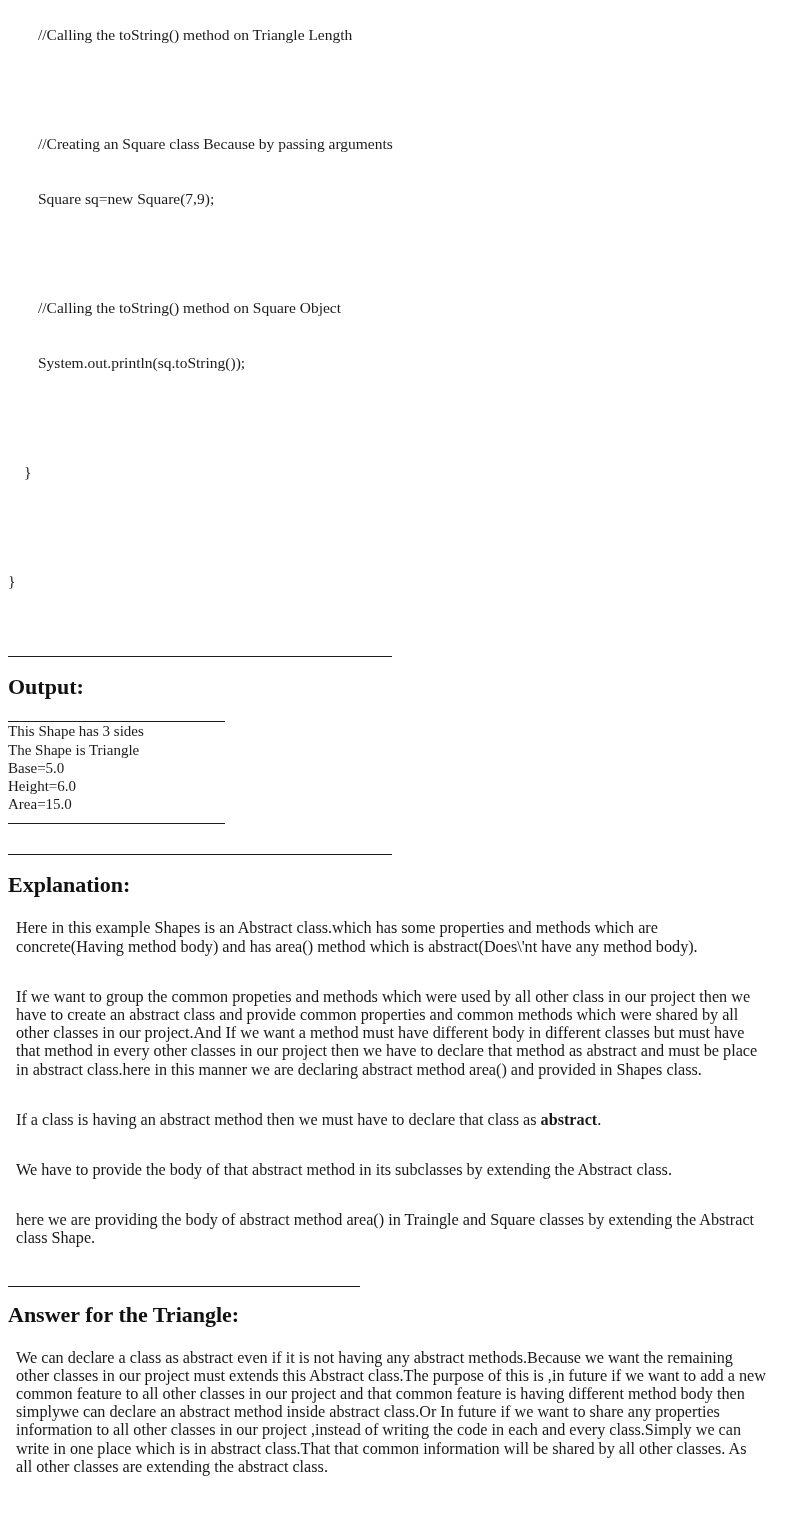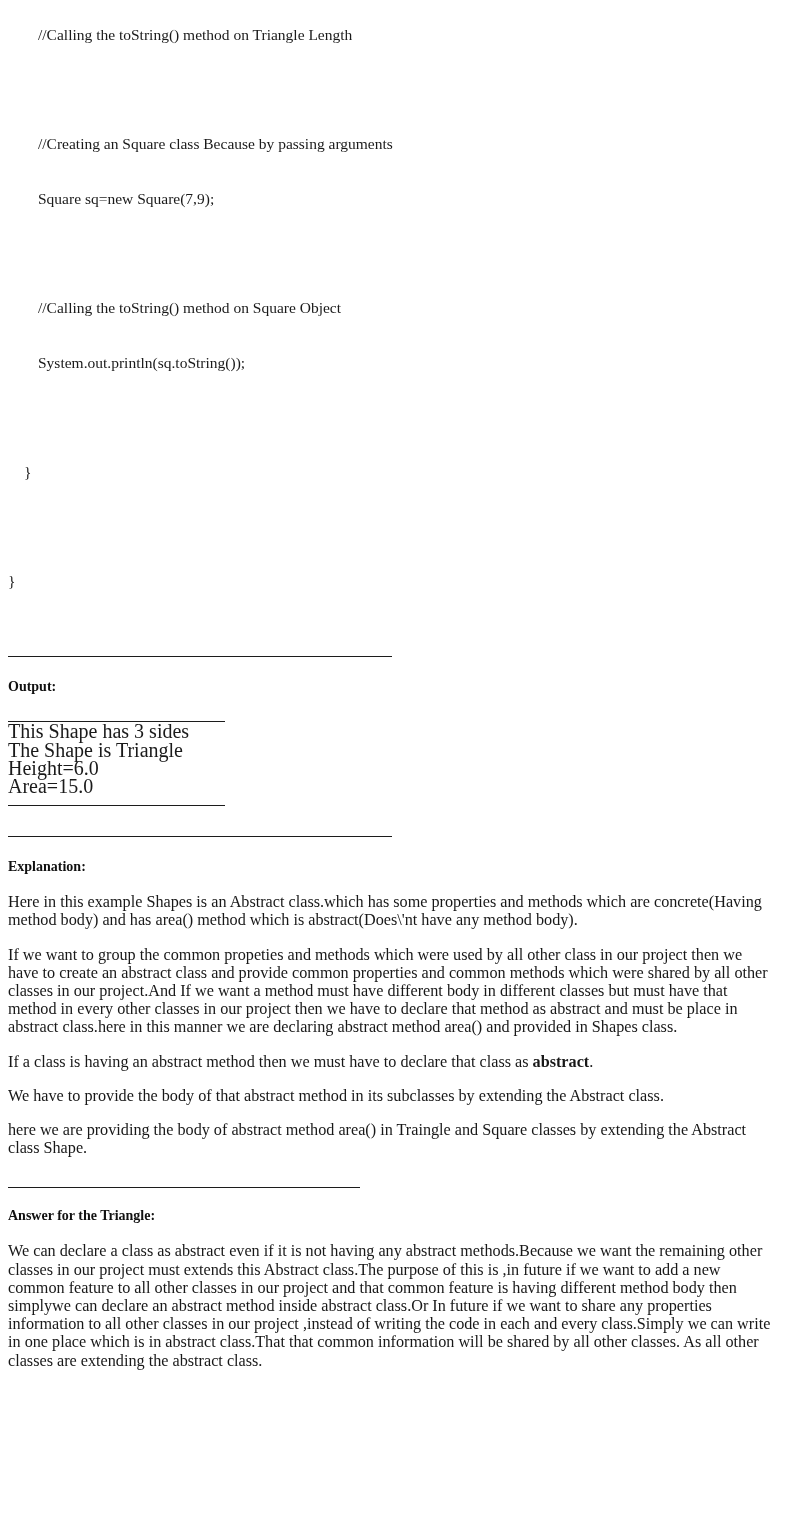--- a/index.html
+++ b/index.html
@@ -46,39 +46,39 @@
     margin: 0;
     margin-left: 8px;
   }
   .rule-wide { width: 384px; }
   .rule-out  { width: 217px; }
   .rule-mid  { width: 352px; }
 
   
   h2.section-title {
     font-family: "Liberation Serif", "DejaVu Serif", serif;
-    font-size: 14px;
+    font-size: 22px;
     font-weight: bold;
     margin: 0;
     padding-left: 8px;
     line-height: 20px;
     color: #111;
   }
 
   
   .output-lines {
     padding-left: 8px;
-    font-size: 20px;
+    font-size: 15px;
     line-height: 18.2px;
   }
   .output-lines span { display: block; }
 
   
   p.para {
-    margin: 0;
+    margin: 8px;
     padding-left: 8px;
     padding-right: 20px;
     font-size: 16.2px;
     line-height: 18.2px;
     text-align: left;
     color: #181818;
   }
   p.para b { font-weight: bold; }
   .sp-10 { height: 10px; }
   .sp-16 { height: 16px; }
@@ -110,20 +110,21 @@
   <hr class="rule rule-wide">
   <div class="sp-20"></div>
 
   <h2 class="section-title">Output:</h2>
   <div class="sp-24"></div>
   <hr class="rule rule-out">
 
   <div class="output-lines">
     <span>This Shape has 3 sides</span>
     <span>The Shape is Triangle</span>
+    <span>Base=5.0</span>
     <span>Height=6.0</span>
     <span>Area=15.0</span>
   </div>
 
   <div class="sp-10"></div>
   <hr class="rule rule-out">
 
 
   <div class="sp-30"></div>
   <hr class="rule rule-wide">

